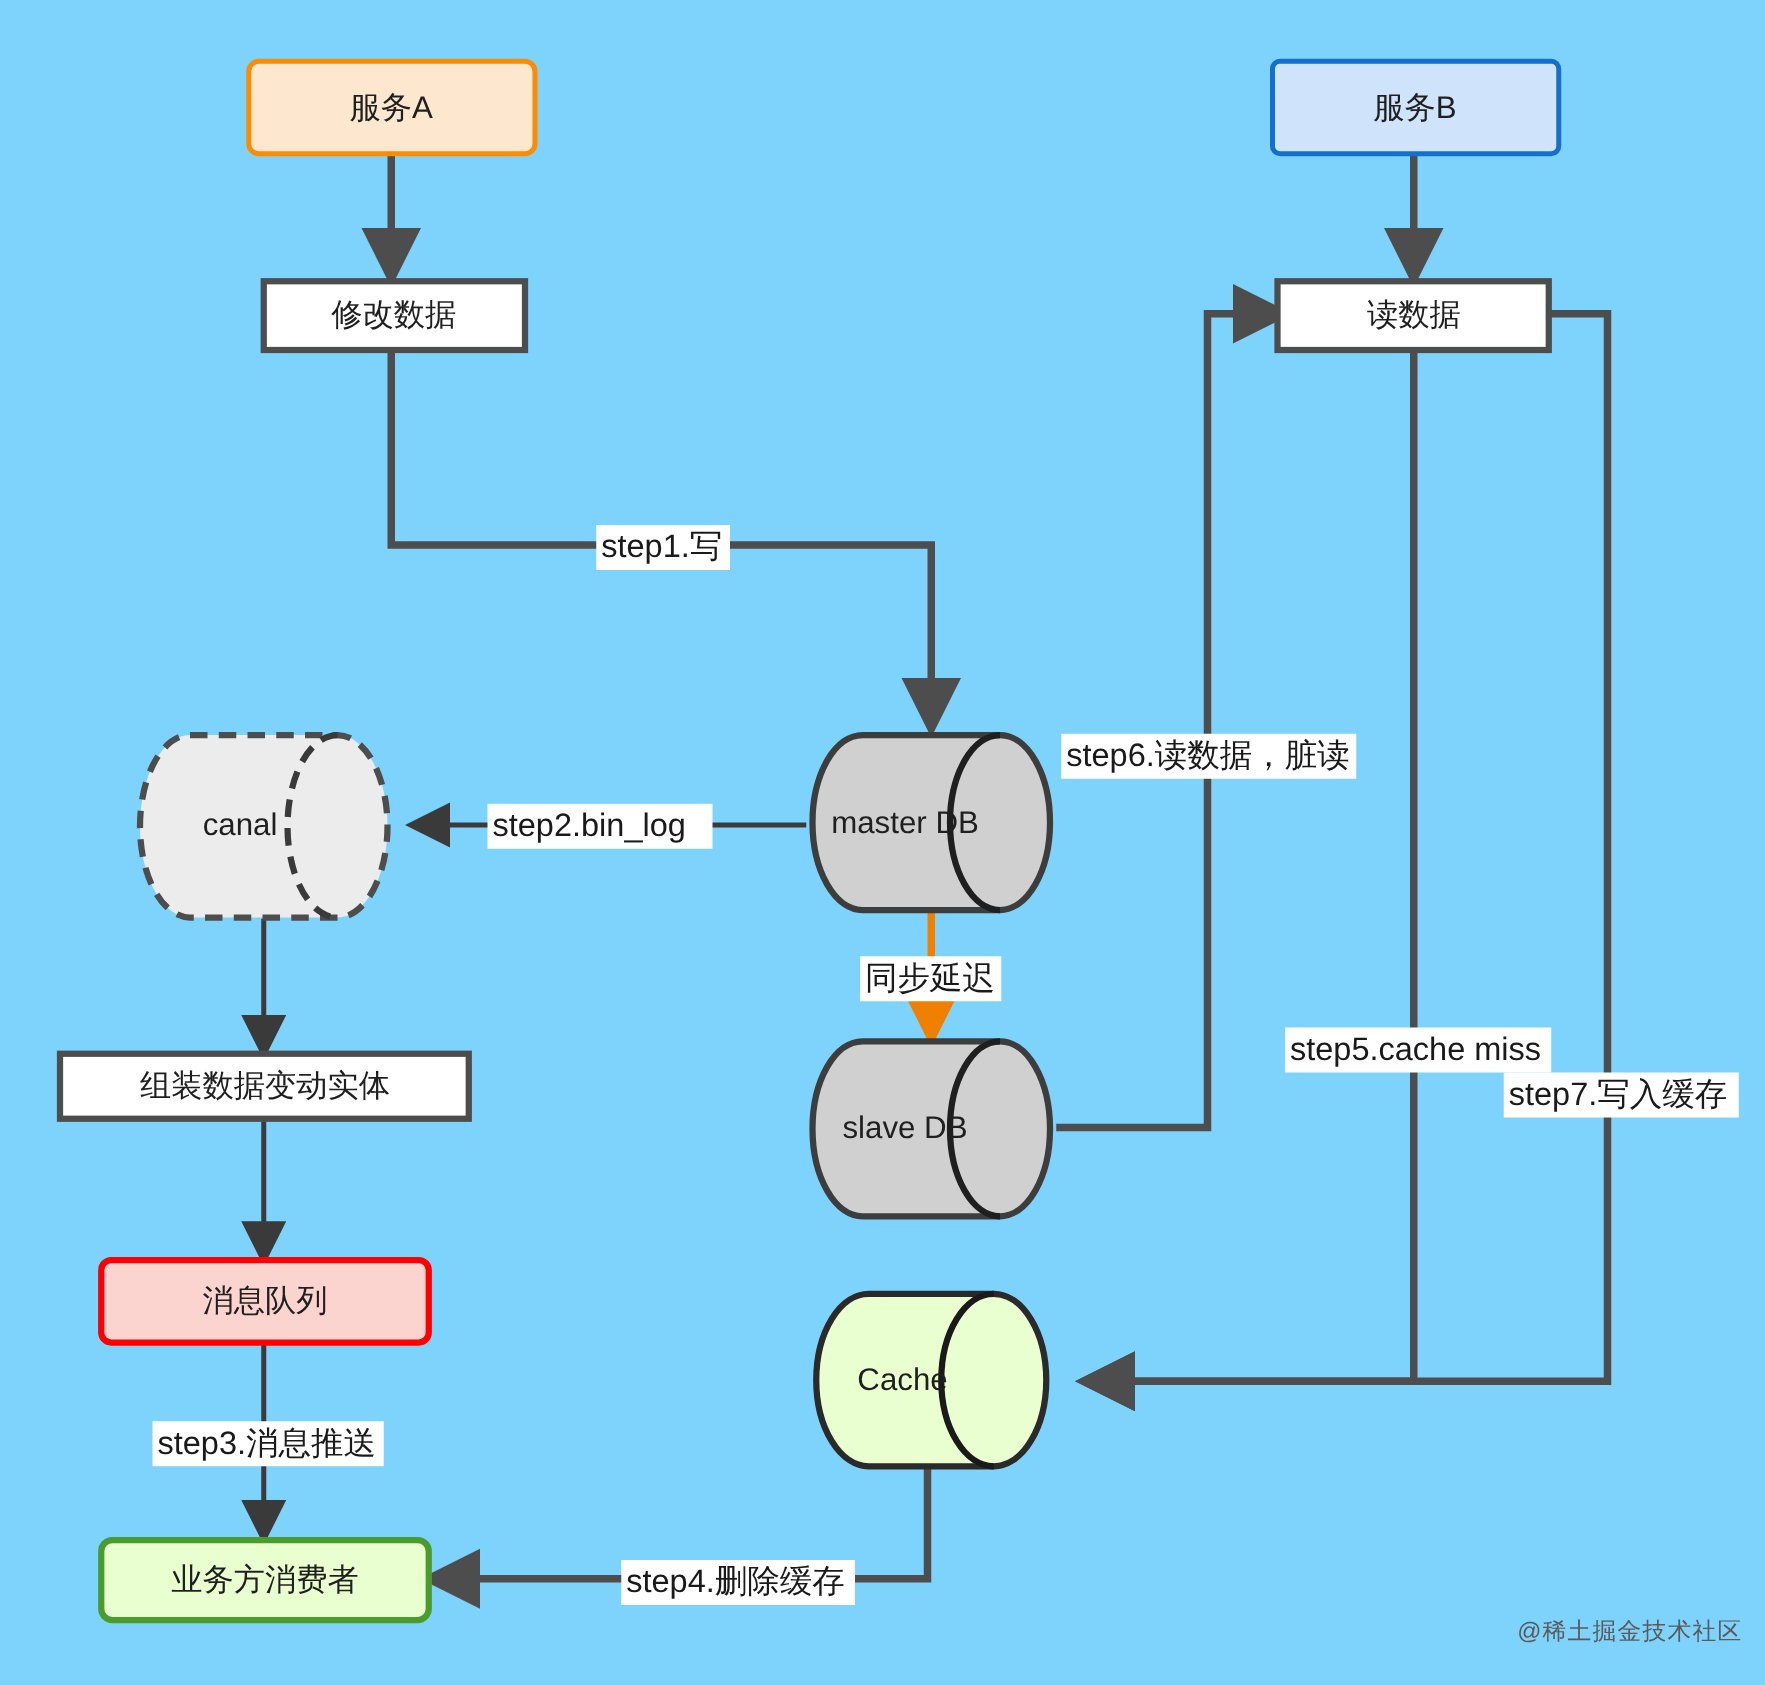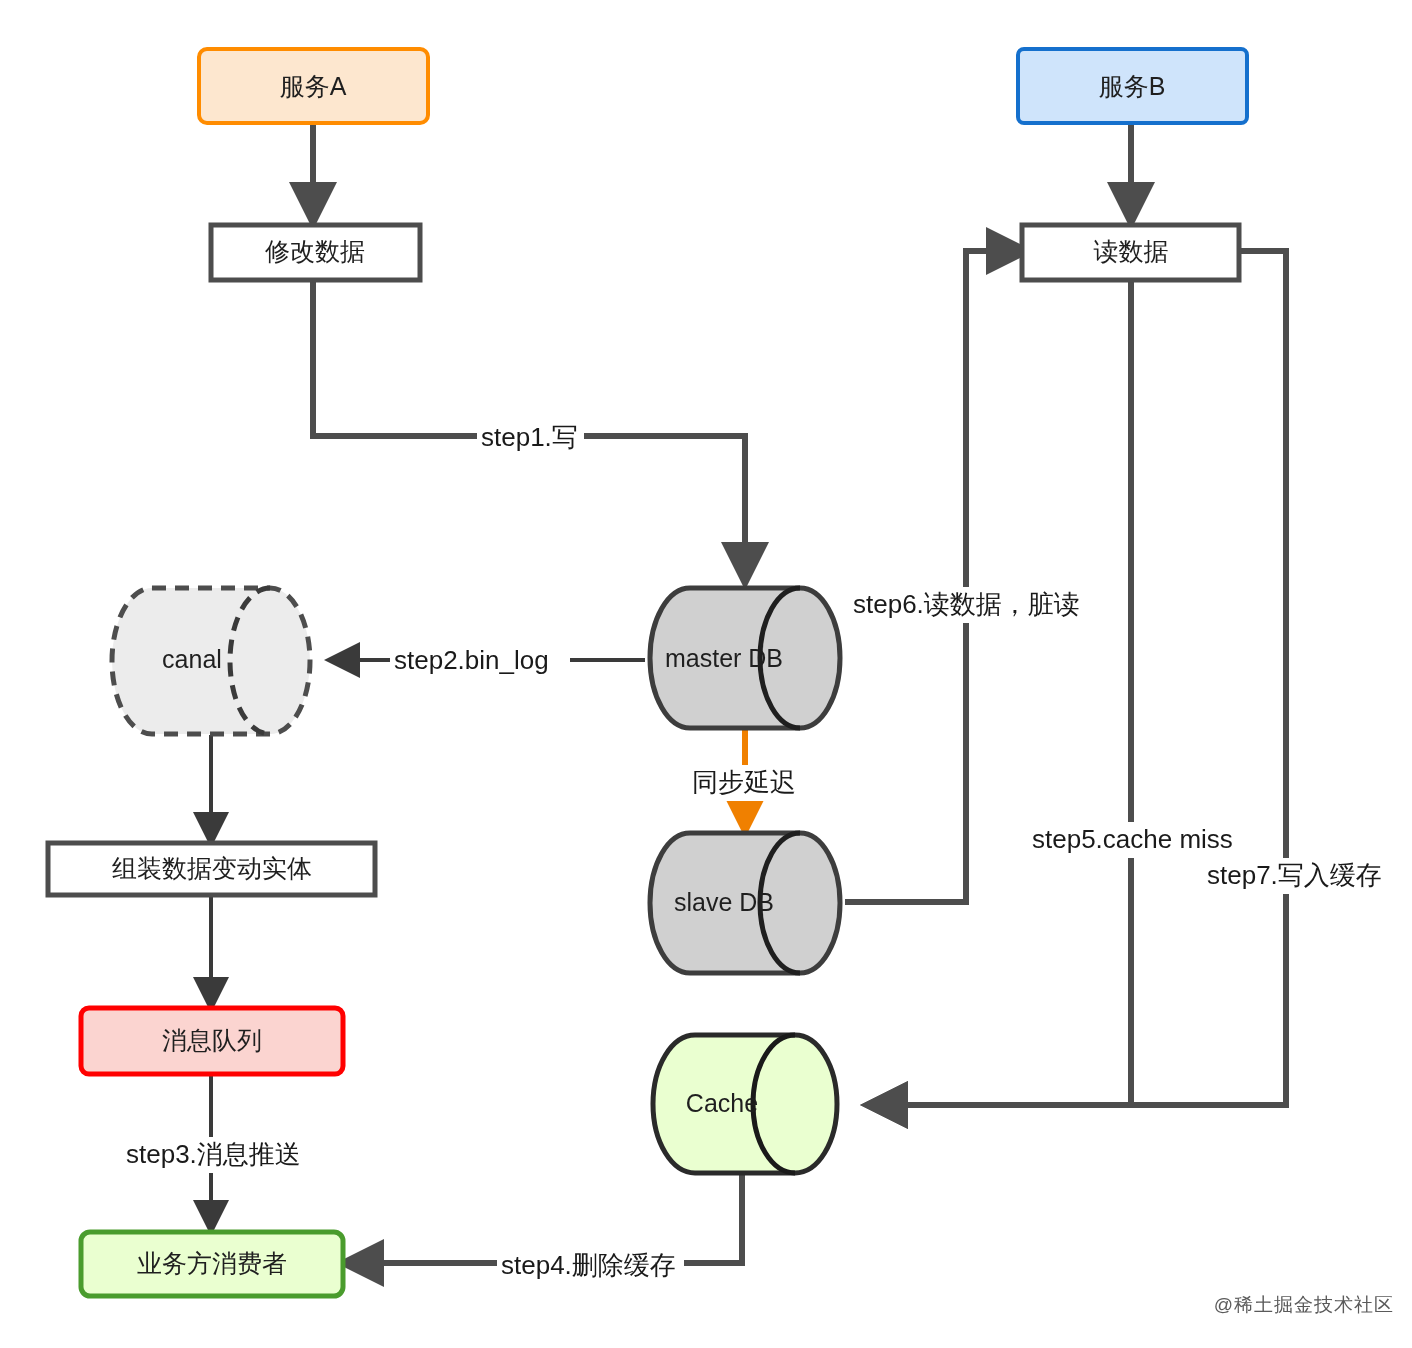--- a/index.html
+++ b/index.html
@@ -6,21 +6,21 @@
   html, body {
     margin: 0;
     padding: 0;
     background: #000000;
     font-family: "Liberation Sans", "DejaVu Sans", sans-serif;
   }
   #canvas {
     position: relative;
     width: 1412px;
     height: 1348px;
-    background: #ffffff;
+    background: #7dd3fc;
     overflow: hidden;
   }
   svg.layer {
     position: absolute;
     left: 0;
     top: 0;
     width: 1412px;
     height: 1348px;
   }
   .node-label {

